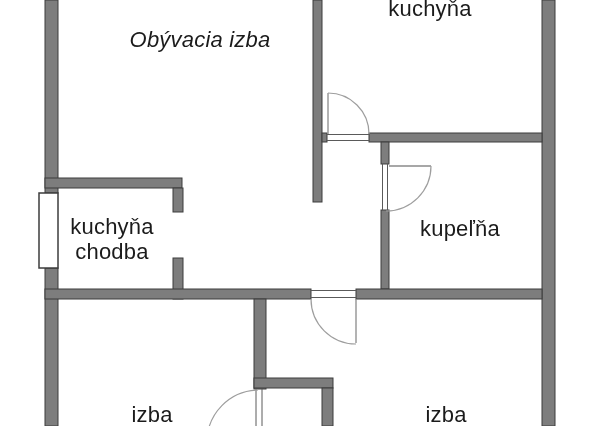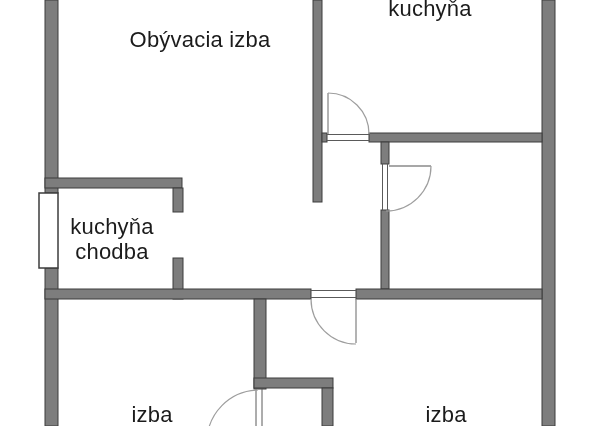--- a/index.html
+++ b/index.html
@@ -15,21 +15,21 @@
     position:absolute;
     transform:translate(-50%,-50%);
     font-size:22px;
     color:#1b1b1b;
     white-space:nowrap;
     text-align:center;
     letter-spacing:0.2px;
     line-height:1.14;
   }
   
-  #lbl-living   {left:200px; top:40px;}
+  #lbl-living   {left:200px; top:40px;font-style:italic;}
   #lbl-kitchen  {left:430px; top:9px;}
   #lbl-hall     {left:112px; top:239px;}
   #lbl-bathroom {left:460px; top:229px;}
   #lbl-room-l   {left:152px; top:415px;}
   #lbl-room-r   {left:446px; top:415px;}
 </style>
 </head>
 <body>
 
 <div id="stage">
@@ -70,17 +70,18 @@
 
   <div class="room-label" id="lbl-living">Obývacia izba</div>
 
   <div class="room-label" id="lbl-kitchen">kuchyňa</div>
 
   <div class="room-label" id="lbl-hall">
     <div>kuchyňa</div>
     <div>chodba</div>
   </div>
 
+  <div class="room-label" id="lbl-bathroom">kupeľňa</div>
 
   <div class="room-label" id="lbl-room-l">izba</div>
 
   <div class="room-label" id="lbl-room-r">izba</div>
 </div>
 
 </body></html>

